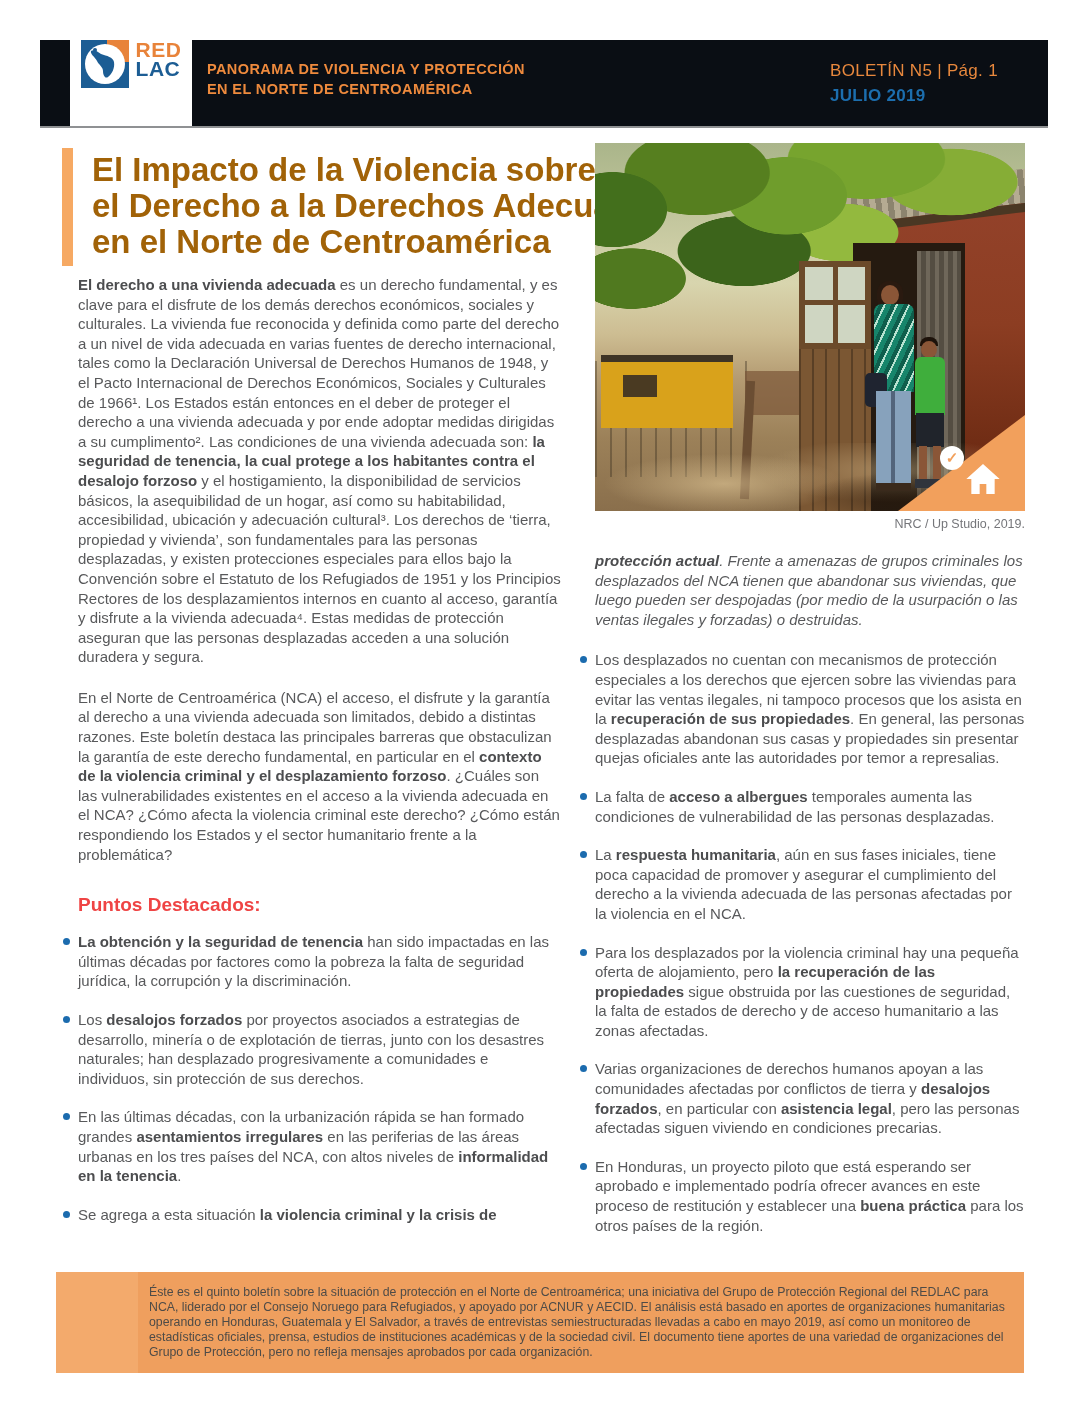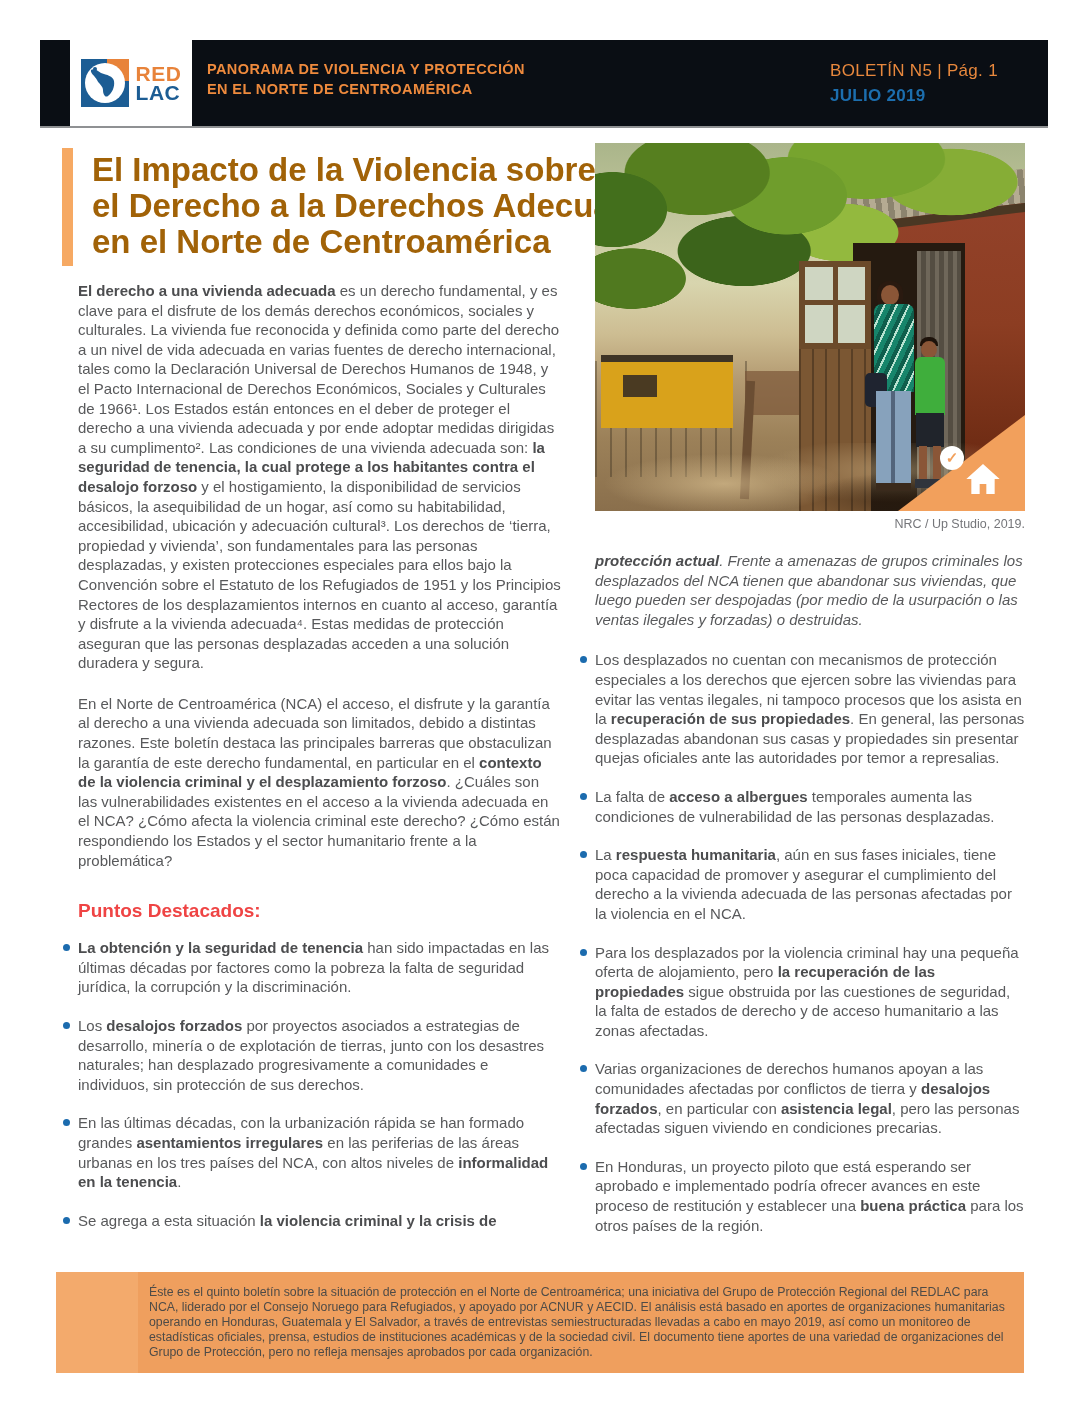--- a/index.html
+++ b/index.html
@@ -4,38 +4,38 @@
 <style>
   html,body{margin:0;padding:0;background:#e8e8e8;}
   .page{
     position:relative;width:1088px;height:1408px;margin:0 auto;background:#ffffff;
     font-family:"Liberation Sans",sans-serif;overflow:hidden;
   }
   
   .topbar{position:absolute;left:40px;top:40px;width:1008px;height:86px;background:#0a0e14;}
   .header-rule{position:absolute;left:40px;top:126px;width:1008px;height:2px;background:#8f9193;}
   .logo-box{position:absolute;left:30px;top:0;width:122px;height:86px;background:#ffffff;
-    display:flex;align-items:center;justify-content:center;gap:7px;}
+    display:flex;align-items:flex-start;justify-content:center;gap:7px;}
   .logo-mark{position:relative;width:48px;height:48px;background:#1c5d94;overflow:hidden;flex:0 0 auto;}
   .logo-mark .quad{position:absolute;right:0;top:0;width:45%;height:45%;background:#e8833a;}
   .logo-mark .globe{position:absolute;left:4px;top:4px;width:40px;height:40px;border-radius:50%;background:#ffffff;}
   .logo-mark svg{position:absolute;left:4px;top:4px;}
   .logo-text{line-height:19px;font-size:21px;font-weight:bold;letter-spacing:0.5px;}
   .logo-text .red{color:#e8833a;}
   .logo-text .lac{color:#1c5d94;}
   .kicker{position:absolute;left:167px;top:19px;color:#ee8a3d;font-size:14.5px;font-weight:bold;
     line-height:20px;letter-spacing:0.4px;}
   .issue{position:absolute;left:790px;top:18px;line-height:25px;}
   .issue .bulletin{color:#e8883d;font-size:17px;letter-spacing:0.3px;}
   .issue .date{color:#1c6eae;font-size:17px;font-weight:bold;letter-spacing:0.3px;}
   
   .title-wrap{position:absolute;left:62px;top:148px;border-left:11px solid #f6a963;padding:4px 0 6px 19px;}
   .title-wrap h1{margin:0;color:#a16207;font-size:33px;line-height:36px;font-weight:bold;}
   
-  .col-left{position:absolute;left:78px;top:281px;width:483px;}
+  .col-left{position:absolute;left:78px;top:275px;width:483px;}
   .col-right{position:absolute;left:595px;top:143px;width:430px;}
   .para{margin:0 0 21px 0;color:#58595b;font-size:15px;line-height:19.6px;}
   .para b,.bullet-text b{color:#4c4d4f;}
   .points-heading{margin:30px 0 16px 0;color:#ef4444;font-size:19px;font-weight:bold;}
   .bullet-item{position:relative;margin:0 0 19px 0;color:#58595b;font-size:15px;line-height:19.6px;}
   .bullet-item .dot{position:absolute;left:-15px;top:6px;width:7px;height:7px;border-radius:50%;background:#1b6bae;}
   
   .photo{position:relative;width:430px;height:368px;overflow:hidden;
     background:linear-gradient(180deg,#aab58a 0%,#d8d5ae 38%,#cdbd92 52%,#b49b72 64%,#9c8159 80%,#8a6f4c 100%);}
   .ph{position:absolute;}

